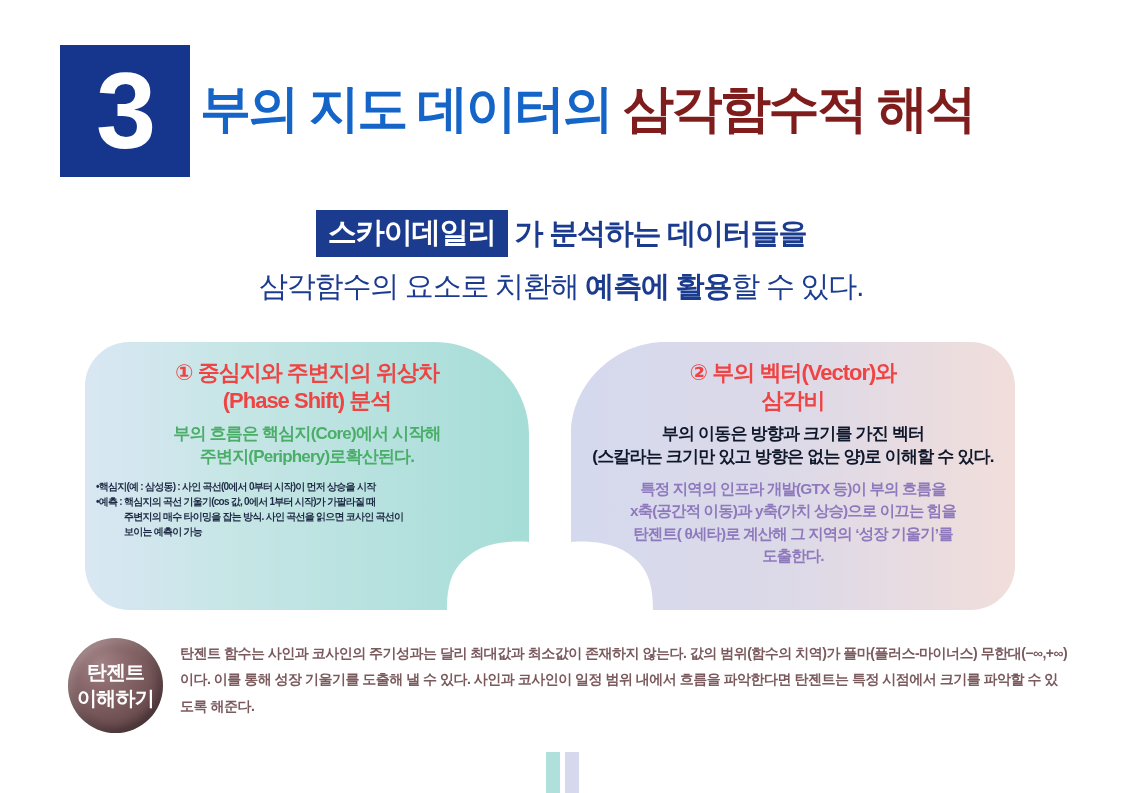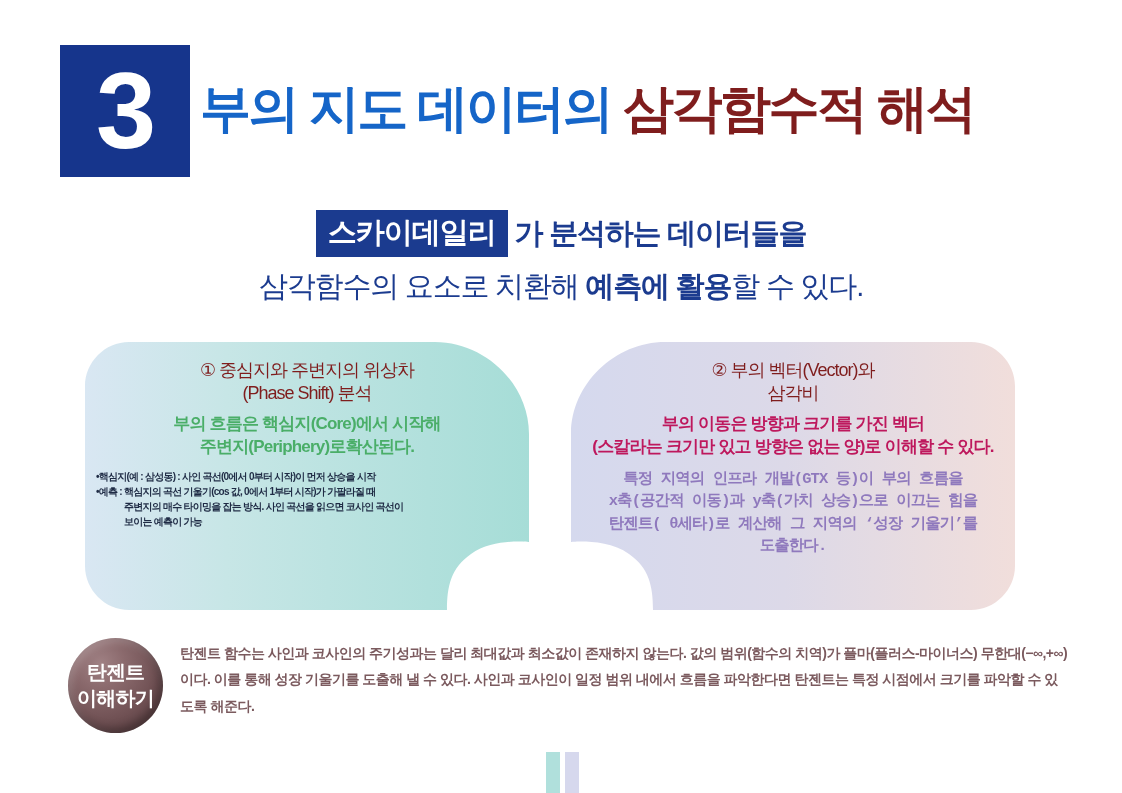--- a/index.html
+++ b/index.html
@@ -106,38 +106,38 @@
   .card-shape svg { display: block; width: 100%; height: 100%; }
 
   .card-content {
     position: absolute;
     left: 0;
     top: 0;
     width: 444px;
     text-align: center;
   }
   .card-heading {
-    font-size: 18px;
-    font-weight: normal;
-    color: #7f1d1d;
+    font-size: 22px;
+    font-weight: bold;
+    color: #ef4444;
     letter-spacing: -1px;
     line-height: 1.26;
     padding-top: 17px;
     white-space: pre-line;
   }
   .card-sub {
     font-size: 17px;
     font-weight: bold;
     letter-spacing: -0.8px;
     line-height: 1.33;
     margin-top: 9px;
     white-space: pre-line;
   }
   #card-left  .card-sub { color: #4aae68; }
-  #card-right .card-sub { color: #be185d; }
+  #card-right .card-sub { color: #0f172a; }
 
   #bullet-list {
     margin-top: 10px;
     padding: 0 9px 0 11px;
     text-align: left;
     font-size: 10px;
     font-weight: bold;
     color: #1f2b45;
     letter-spacing: -0.75px;
     line-height: 1.52;
@@ -147,21 +147,20 @@
 
   #right-body {
     margin-top: 9px;
     font-size: 15.4px;
     font-weight: bold;
     color: #8f79bd;
     letter-spacing: -0.85px;
     line-height: 1.46;
     white-space: pre-line;
     padding: 0 8px;
-    font-family: Liberation Mono, monospace;
   }
 
   
   #bottom-note {
     position: absolute;
     left: 62px;
     top: 636px;
     width: 1010px;
     height: 102px;
   }

